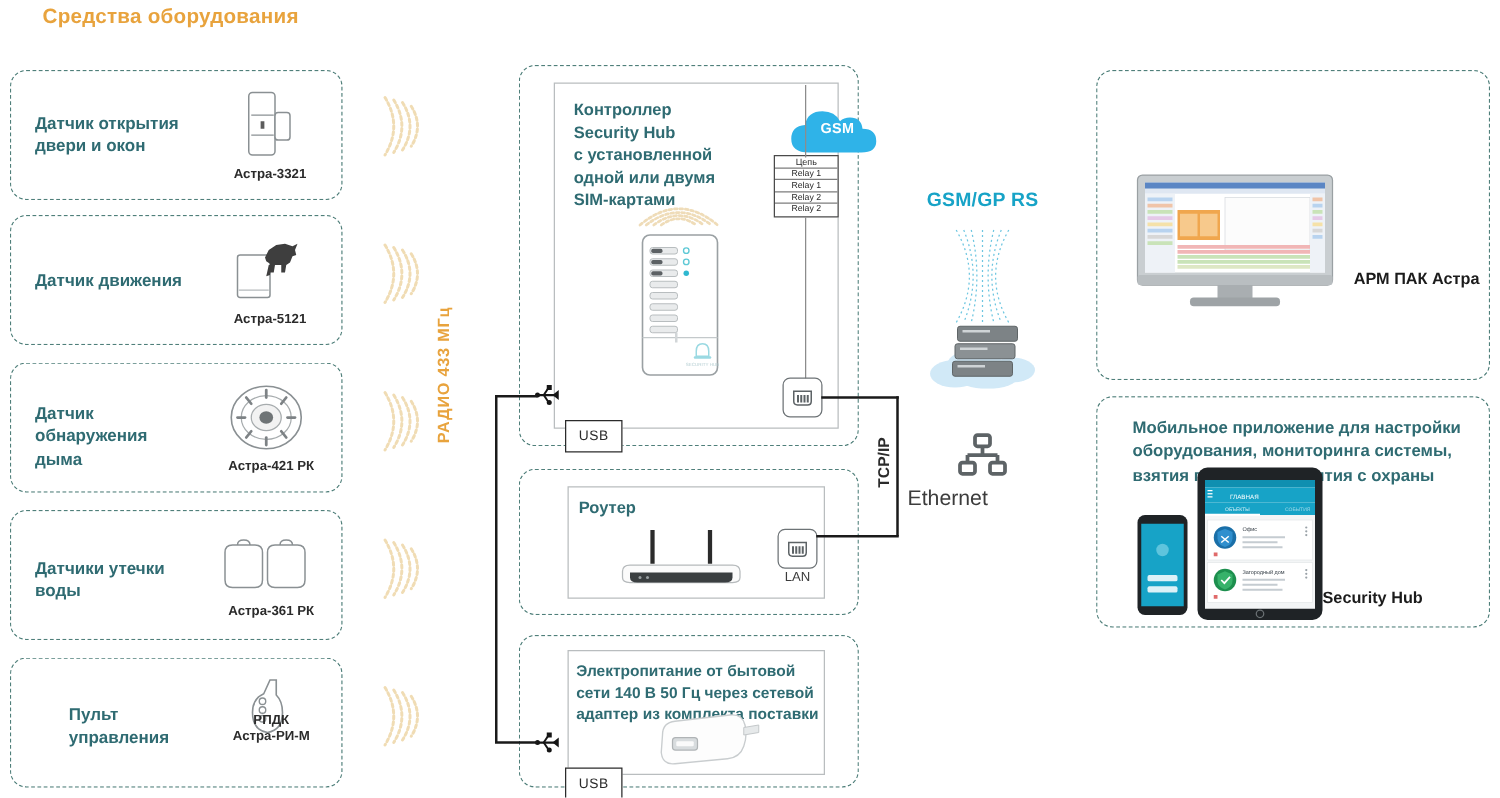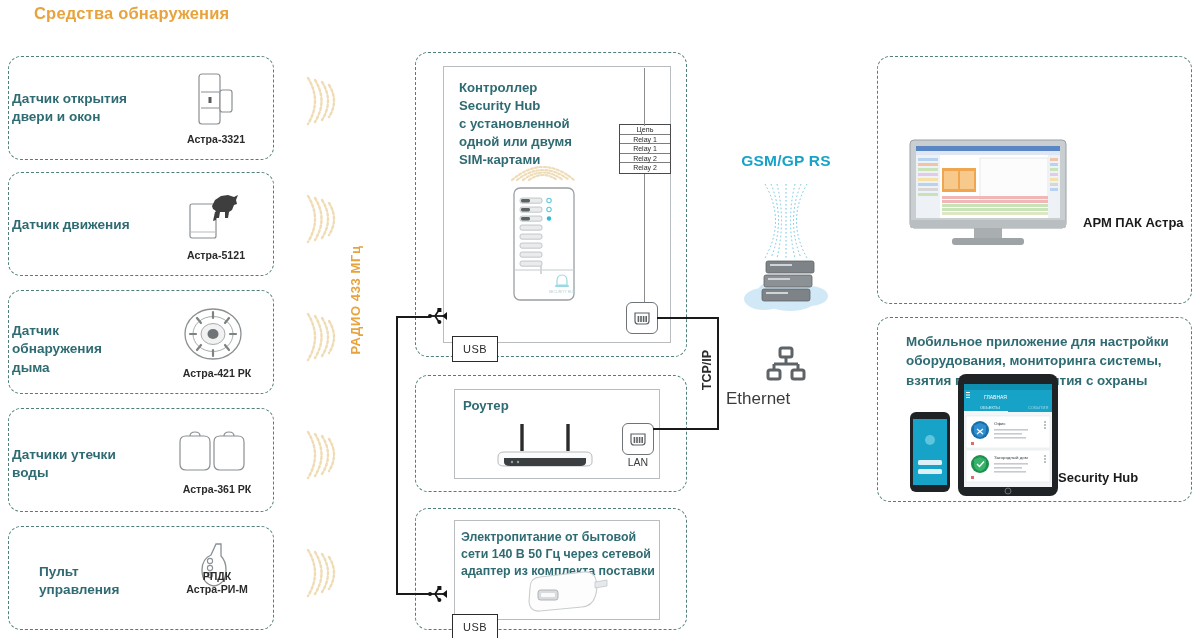--- a/index.html
+++ b/index.html
@@ -26,21 +26,21 @@
   
   .dcard {
     position: absolute;
     border: 1.6px dashed #4f7f7a;
     border-radius: 13px;
     background: #ffffff;
   }
   
   .sensor-label {
     position: absolute;
-    left: 12px;
+    left: 28px;
     font-size: 13.6px;
     color: #2f6b72;
     font-weight: 600;
     line-height: 1.35;
     width: 140px;
   }
   .sensor-model {
     position: absolute;
     font-size: 10.6px;
     font-weight: 700;
@@ -148,21 +148,21 @@
   }
 
   
   .art { position:absolute; }
 </style>
 </head>
 <body>
 
 <div id="root">
 
-  <div class="col-title" id="title-detect">Средства обнаружения</div>
+  <div class="col-title" id="title-detect">Средства оборудования</div>
 
   <div class="dcard" style="left:8px; top:56px; width:266px; height:104px;"></div>
   <div class="sensor-label" style="top:90px;">
     <div>Датчик открытия</div>
     <div>двери и окон</div>
   </div>
   <svg class="art" style="left:186px; top:70px;" width="56" height="60" viewBox="0 0 56 60">
     <rect x="13" y="4" width="21" height="50" rx="3" fill="#fff" stroke="#8a9093" stroke-width="1.2"></rect>
     <rect x="34" y="20" width="12" height="22" rx="2.5" fill="#fff" stroke="#8a9093" stroke-width="1.2"></rect>
     <line x1="15" y1="22" x2="33" y2="22" stroke="#8a9093" stroke-width="1"></line>
@@ -319,20 +319,26 @@
     <circle cx="37" cy="14.5" r="2.2" fill="none" stroke="#5fc9d6" stroke-width="1.1"></circle>
     <circle cx="37" cy="23.5" r="2.2" fill="none" stroke="#5fc9d6" stroke-width="1.1"></circle>
     <circle cx="37" cy="32.5" r="2.2" fill="#2fb8d0"></circle>
     <line x1="2" y1="84" x2="62" y2="84" stroke="#c4c9cb" stroke-width="1"></line>
     <rect x="28" y="80" width="2" height="8" fill="#d2d6d8"></rect>
     <path d="M45 95 q0-6 5-6 q5 0 5 6 v4 h-10 z" fill="none" stroke="#9ad9e2" stroke-width="1.2"></path>
     <rect x="43" y="99" width="14" height="2" rx="1" fill="#9ad9e2"></rect>
     <text x="50" y="107" font-size="3.6" fill="#b6cfd3" text-anchor="middle" font-family="Liberation Sans, sans-serif">SECURITY HUB</text>
   </svg>
 
+  <div id="gsm-cloud">
+    <svg width="78" height="42" viewBox="0 0 78 42" style="position:absolute;left:0;top:0;">
+      <path d="M16 38 q-14 0 -14 -11 q0 -10 11 -11 q2 -11 14 -11 q10 0 14 8 q3 -3 8 -3 q9 0 10 9 q11 0 11 10 q0 9 -12 9 z" fill="#2fb3e8"></path>
+    </svg>
+    <div class="txt">GSM</div>
+  </div>
 
   <div id="relay-tbl">
     <div class="hd">Цепь</div>
     <div>Relay 1</div>
     <div>Relay 1</div>
     <div>Relay 2</div>
     <div>Relay 2</div>
   </div>
 
   <div class="line" style="left:644px; top:68px; width:1px; height:58px; background:#8c8c8c;"></div>

